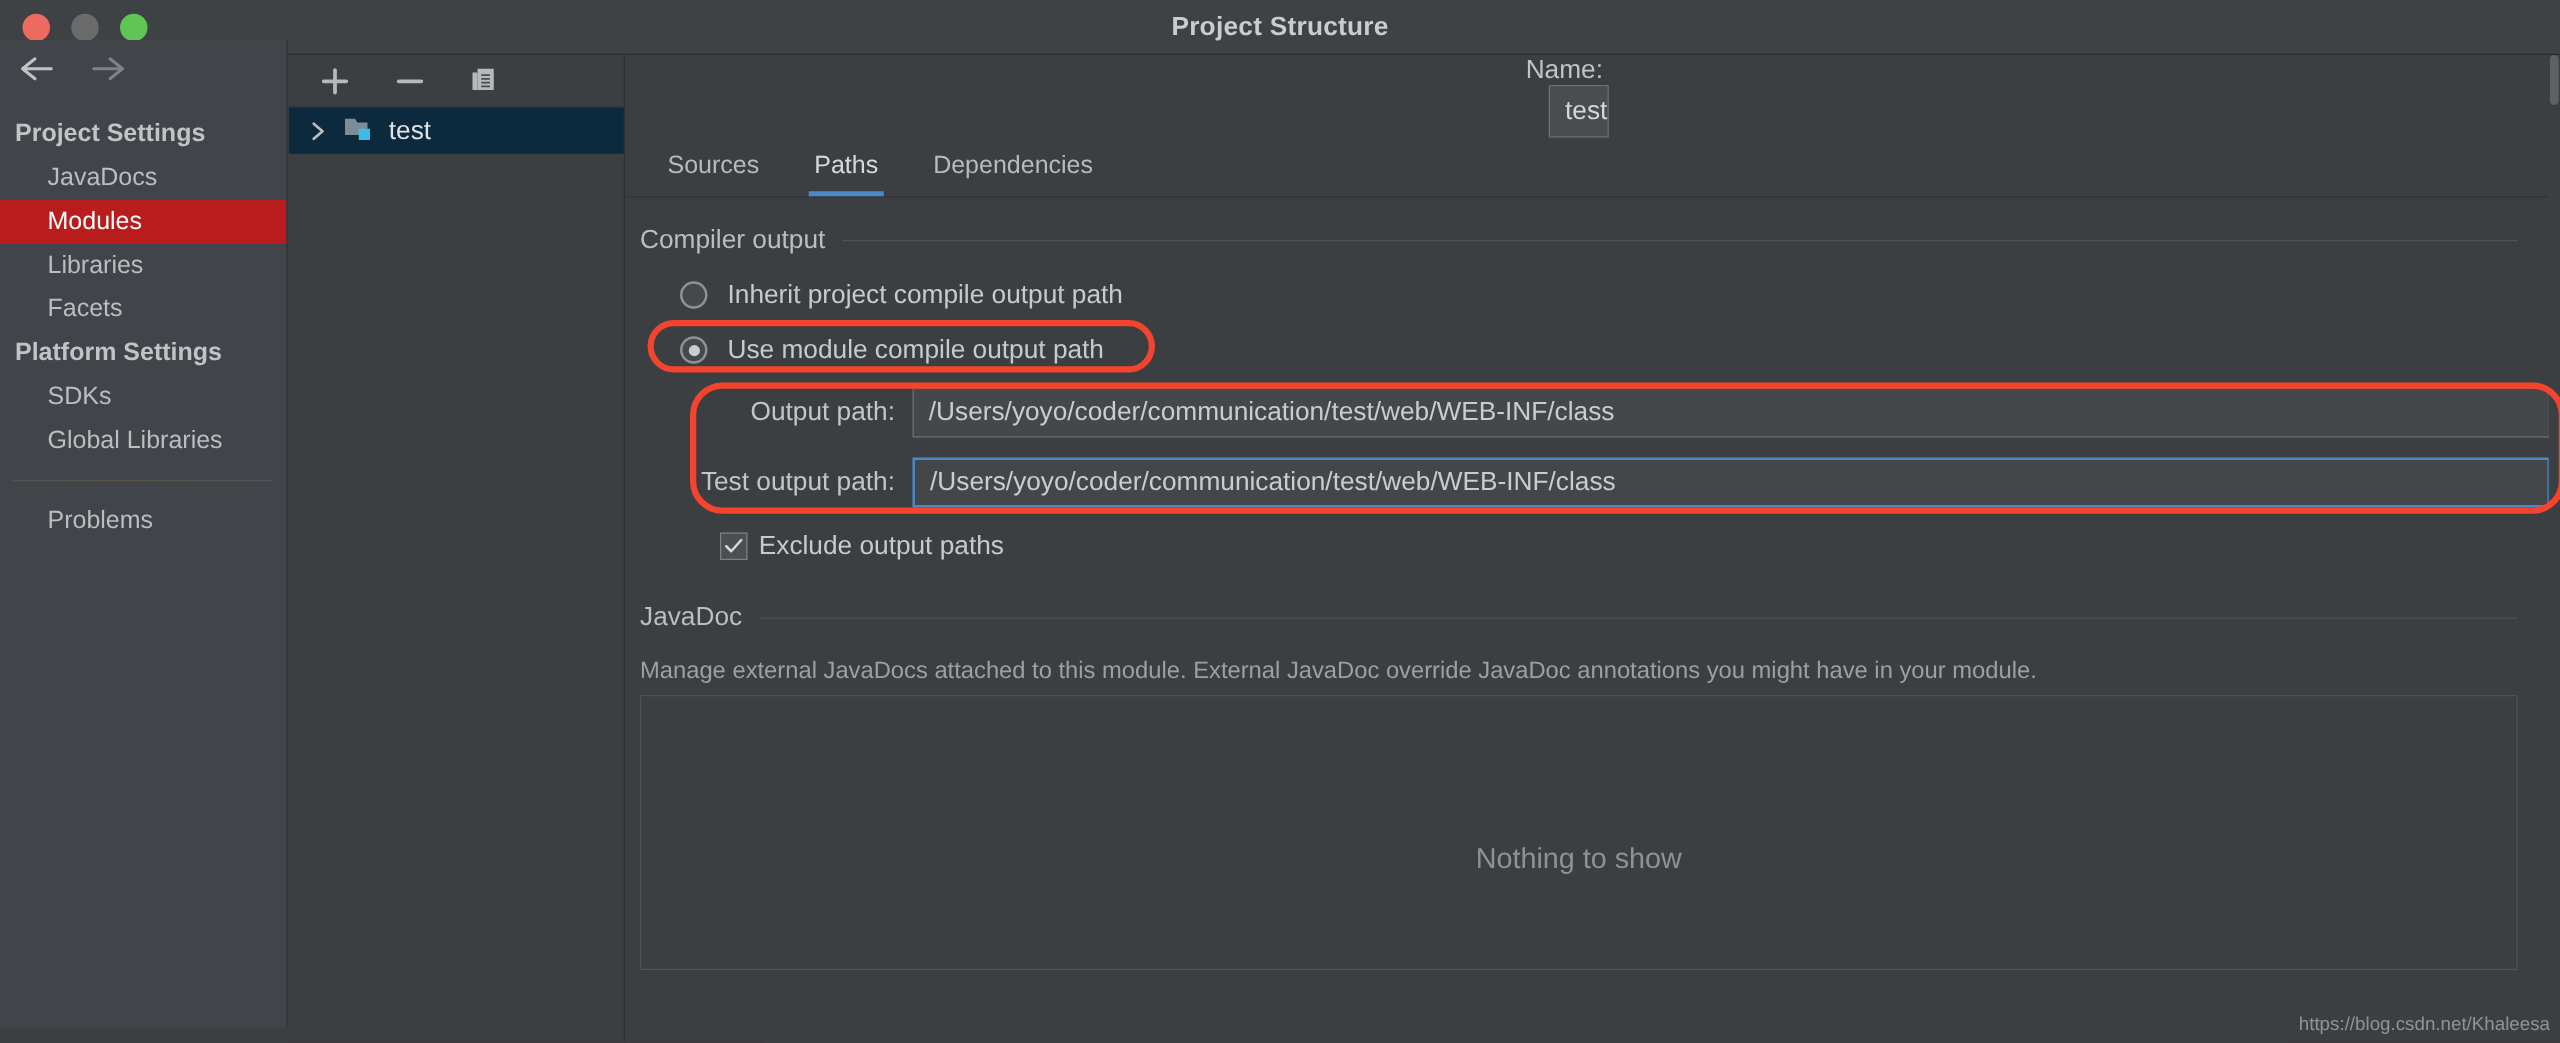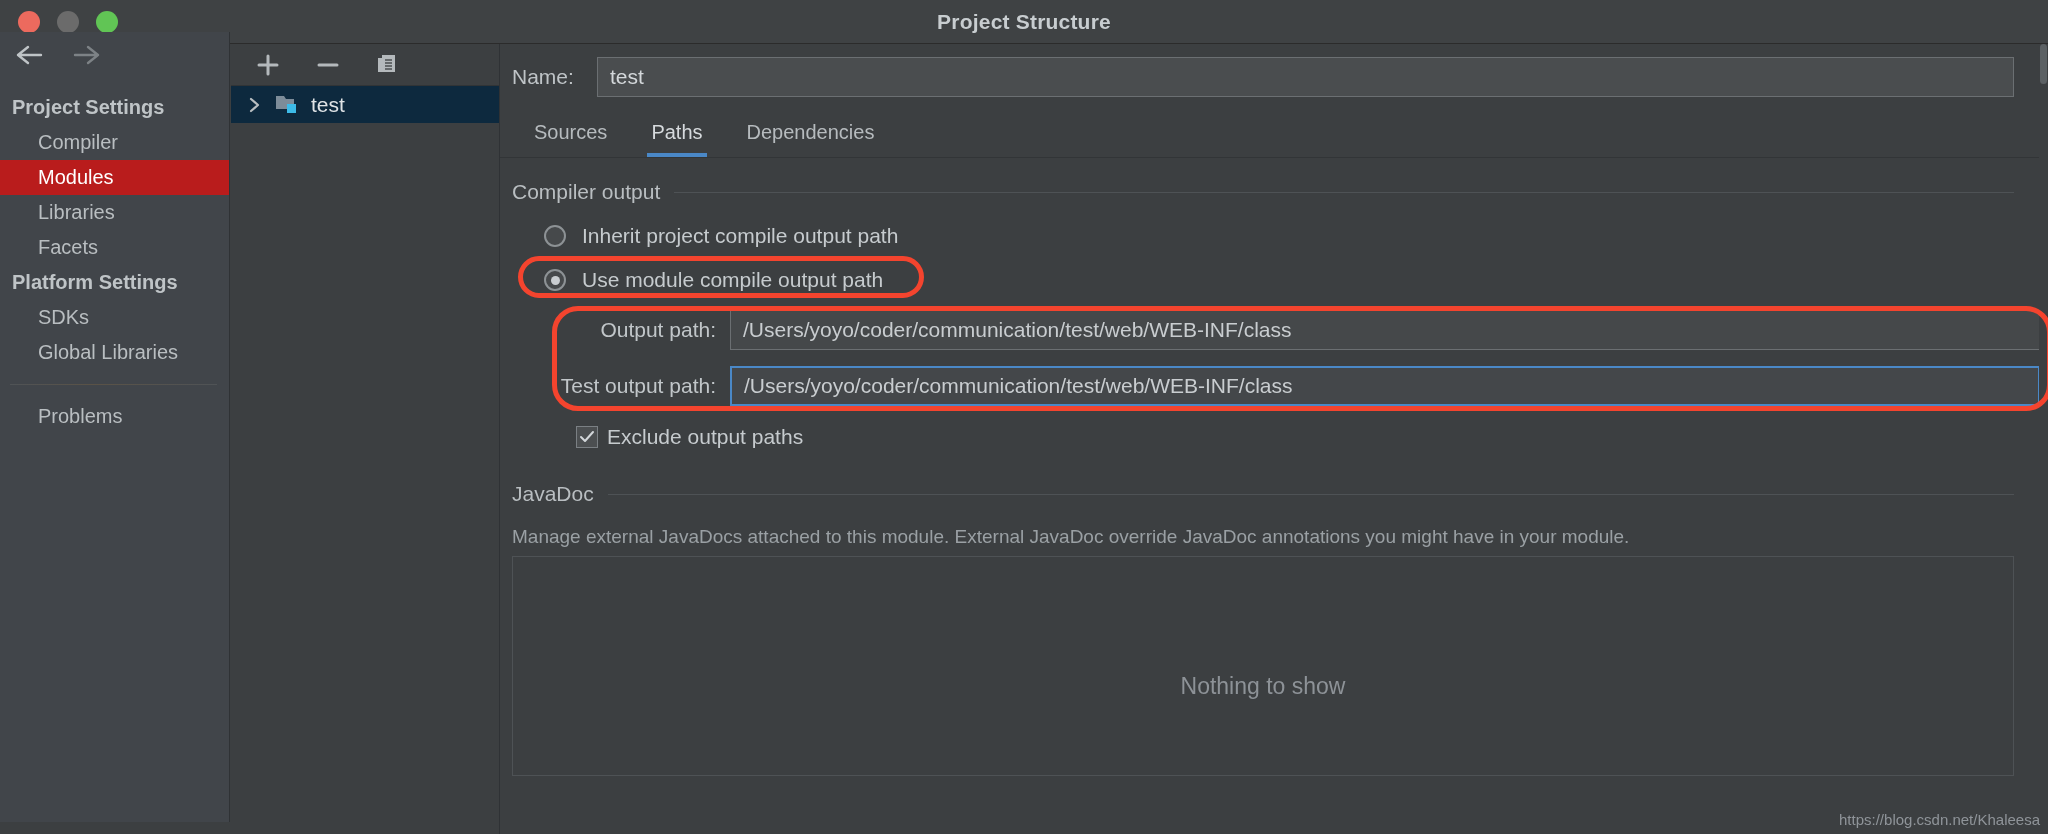--- a/index.html
+++ b/index.html
@@ -92,20 +92,21 @@
     background: #3c3f41;
   }
   .scroll-thumb {
     position: absolute; right: 1px; top: 0; width: 7px; height: 40px;
     background: #5c6164; border-radius: 4px;
   }
 
   .name-row {
     display: flex; align-items: center; height: 66px;
     padding: 0 34px 0 12px;
+    flex-direction: column;
   }
   .name-label { font-size: 21px; color: #bfc4c7; width: 85px; }
   .name-field {
     flex: 1; height: 40px; background: #4a4d4f;
     border: 1px solid #6b6f72;
     display: flex; align-items: center; padding-left: 12px;
     font-size: 21px; color: #d4d8db;
   }
 
   .tabs {
@@ -214,21 +215,21 @@
       </div>
       <div class="navbtn">
         <svg width="28" height="24" viewBox="0 0 28 24">
           <path d="M25 12 L15 4 M25 12 L15 20 M25 12 L2 12" stroke="#7d8286" stroke-width="2.4" fill="none" stroke-linecap="round"></path>
         </svg>
       </div>
     </div>
 
     <div class="nav-list">
       <div class="nav-group">Project Settings</div>
-      <div class="nav-item">Compiler</div>
+      <div class="nav-item">JavaDocs</div>
       <div class="nav-item selected">Modules</div>
       <div class="nav-item">Libraries</div>
       <div class="nav-item">Facets</div>
 
       <div class="nav-group">Platform Settings</div>
       <div class="nav-item">SDKs</div>
       <div class="nav-item">Global Libraries</div>
 
       <div class="nav-sep"></div>
 

